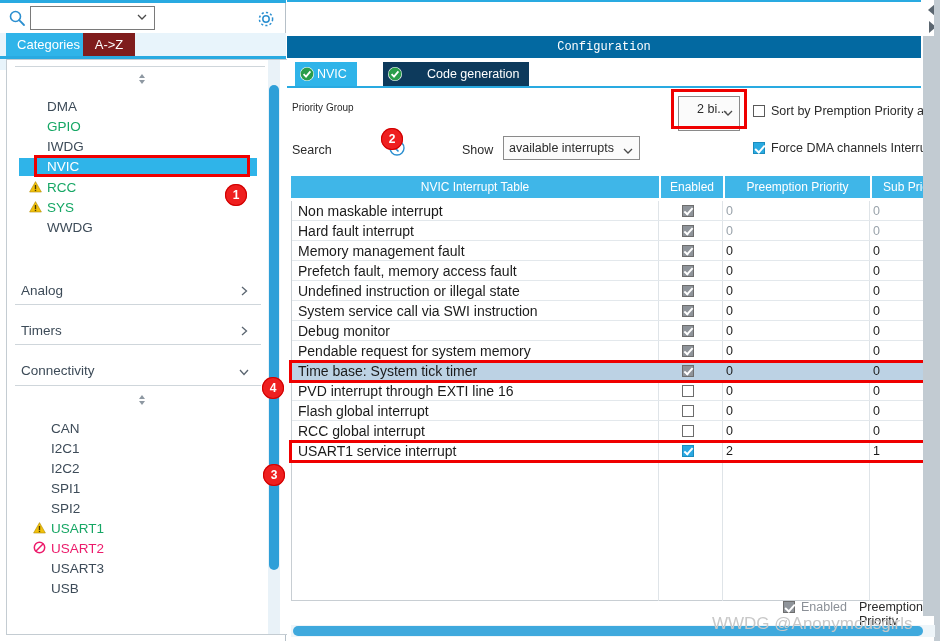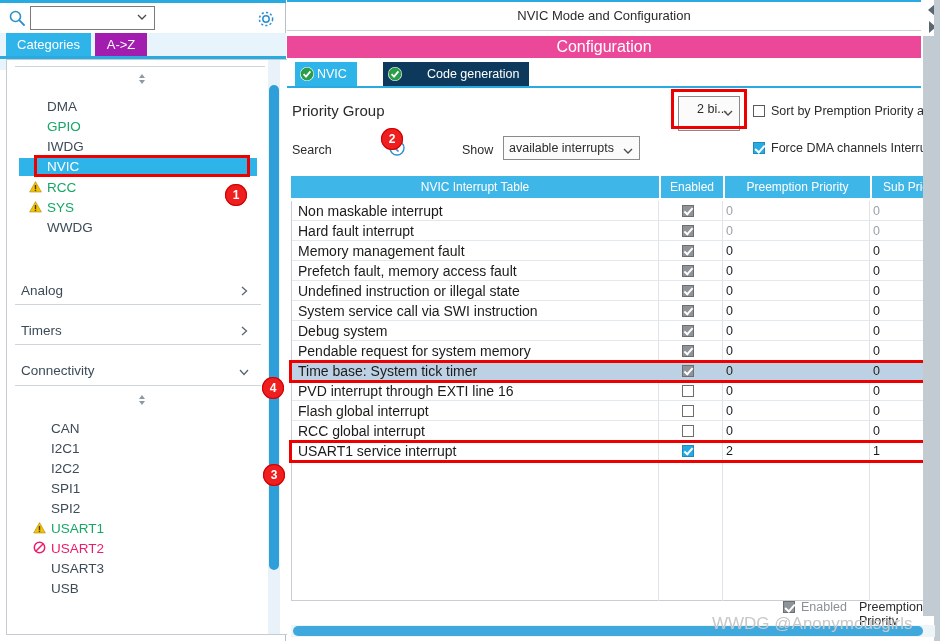--- a/index.html
+++ b/index.html
@@ -44,21 +44,21 @@
   #tabs-row{
     position:absolute;left:0;top:33px;width:286px;height:37px;
     background:#e8f4fb;
   }
   .cat-tab{
     position:absolute;top:0;height:23px;line-height:23px;
     font-size:13px;text-align:center;color:#ffffff;
     box-sizing:border-box;cursor:default;
   }
   #tab-categories{left:6px;width:85px;background:#2fb4e9;}
-  #tab-az{left:95px;width:52px;background:#a21caf;}
+  #tab-az{left:83px;width:52px;background:#7f1d1d;}
   #tabs-underline{
     position:absolute;left:0;top:56px;width:286px;height:3px;background:#29aae1;
   }
 
   #tree-box{
     position:absolute;left:6px;top:59px;width:288px;height:576px;
     border:1px solid #c4ccd2;background:#ffffff;box-sizing:border-box;
     overflow:hidden;
   }
   .hr-sep{
@@ -104,22 +104,22 @@
     background:#ffffff;border-bottom:1px solid #c9d1d7;
     text-align:center;line-height:28px;font-size:13px;color:#2b2b2b;
   }
   #mode-top-line{position:absolute;left:0;top:0;width:634px;height:2px;background:#29aae1;}
 
   #arrow-left-btn{position:absolute;left:638px;top:2px;width:14px;height:16px;}
   #arrow-right-btn{position:absolute;left:638px;top:19px;width:14px;height:16px;}
 
   #config-band{
     position:absolute;left:0;top:36px;width:634px;height:22px;
-    background:#ec4899;color:#ffffff;font-size:16px;
-    text-align:center;line-height:22px;
+    background:#0369a1;color:#ffffff;font-size:12px;
+    text-align:center;line-height:22px;font-family:Liberation Mono, monospace;
   }
   #tabbar{
     position:absolute;left:0;top:62px;width:634px;height:24px;
   }
   .cfg-tab{
     position:absolute;top:0;height:24px;line-height:24px;font-size:12.5px;
     color:#ffffff;box-sizing:border-box;padding-left:22px;padding-right:10px;
     white-space:nowrap;
   }
   #tab-nvic{left:8px;background:#2fb4e9;}
@@ -127,21 +127,21 @@
   .tick{
     position:absolute;left:5px;top:5px;width:14px;height:14px;
     border-radius:50%;background:#ffffff;
   }
   .tick svg{position:absolute;left:0;top:0;}
   #tabbar-underline{
     position:absolute;left:0;top:86px;width:634px;height:2px;background:#29aae1;
   }
 
   
-  #lbl-priority-group{position:absolute;left:5px;top:102px;font-size:15px;color:#2b2b2b;}
+  #lbl-priority-group{position:absolute;left:5px;top:102px;font-size:10px;color:#2b2b2b;}
   #combo-pg{
     position:absolute;left:391px;top:96px;width:62px;height:35px;
     border:1px solid #8a8a8a;background:#fbfbfb;box-sizing:border-box;
     font-size:12.5px;color:#2b2b2b;padding-left:18px;line-height:24px;
   }
   #combo-pg .cb-arrow{position:absolute;right:5px;top:6px;width:12px;height:12px;}
   #hl-pg{
     position:absolute;left:384px;top:89px;width:76px;height:40px;
     border:3px solid #ef0000;box-sizing:border-box;
   }
@@ -408,21 +408,20 @@
     </div>
 
     <div id="left-scroll-track"></div>
     <div id="left-scroll-thumb"></div>
 
     <div class="red-row-box" style="left:34px;top:155px;width:216px;height:22px;"></div>
   </div>
 
   <div id="right-panel">
     <div id="mode-top-line"></div>
-    <div id="mode-title-bar">NVIC Mode and Configuration</div>
 
     <span id="arrow-left-btn">
       <svg width="14" height="16" viewBox="0 0 14 16">
         <polygon points="10,2 10,14 3,8" fill="#5b6670"></polygon>
       </svg>
     </span>
     <span id="arrow-right-btn">
       <svg width="14" height="16" viewBox="0 0 14 16">
         <polygon points="4,2 4,14 11,8" fill="#5b6670"></polygon>
       </svg>
@@ -551,21 +550,21 @@
         <div class="trow" style="top:100px;">
           <div class="tc-name">System service call via SWI instruction</div>
           <div class="tc-chk">
               <span class="box dis"></span>
             </div>
           <div class="tc-pre">0</div>
           <div class="tc-sub">0</div>
         </div>
 
         <div class="trow" style="top:120px;">
-          <div class="tc-name">Debug system</div>
+          <div class="tc-name">Debug monitor</div>
           <div class="tc-chk">
               <span class="box dis"></span>
             </div>
           <div class="tc-pre">0</div>
           <div class="tc-sub">0</div>
         </div>
 
         <div class="trow" style="top:140px;">
           <div class="tc-name">Pendable request for system memory</div>
           <div class="tc-chk">

